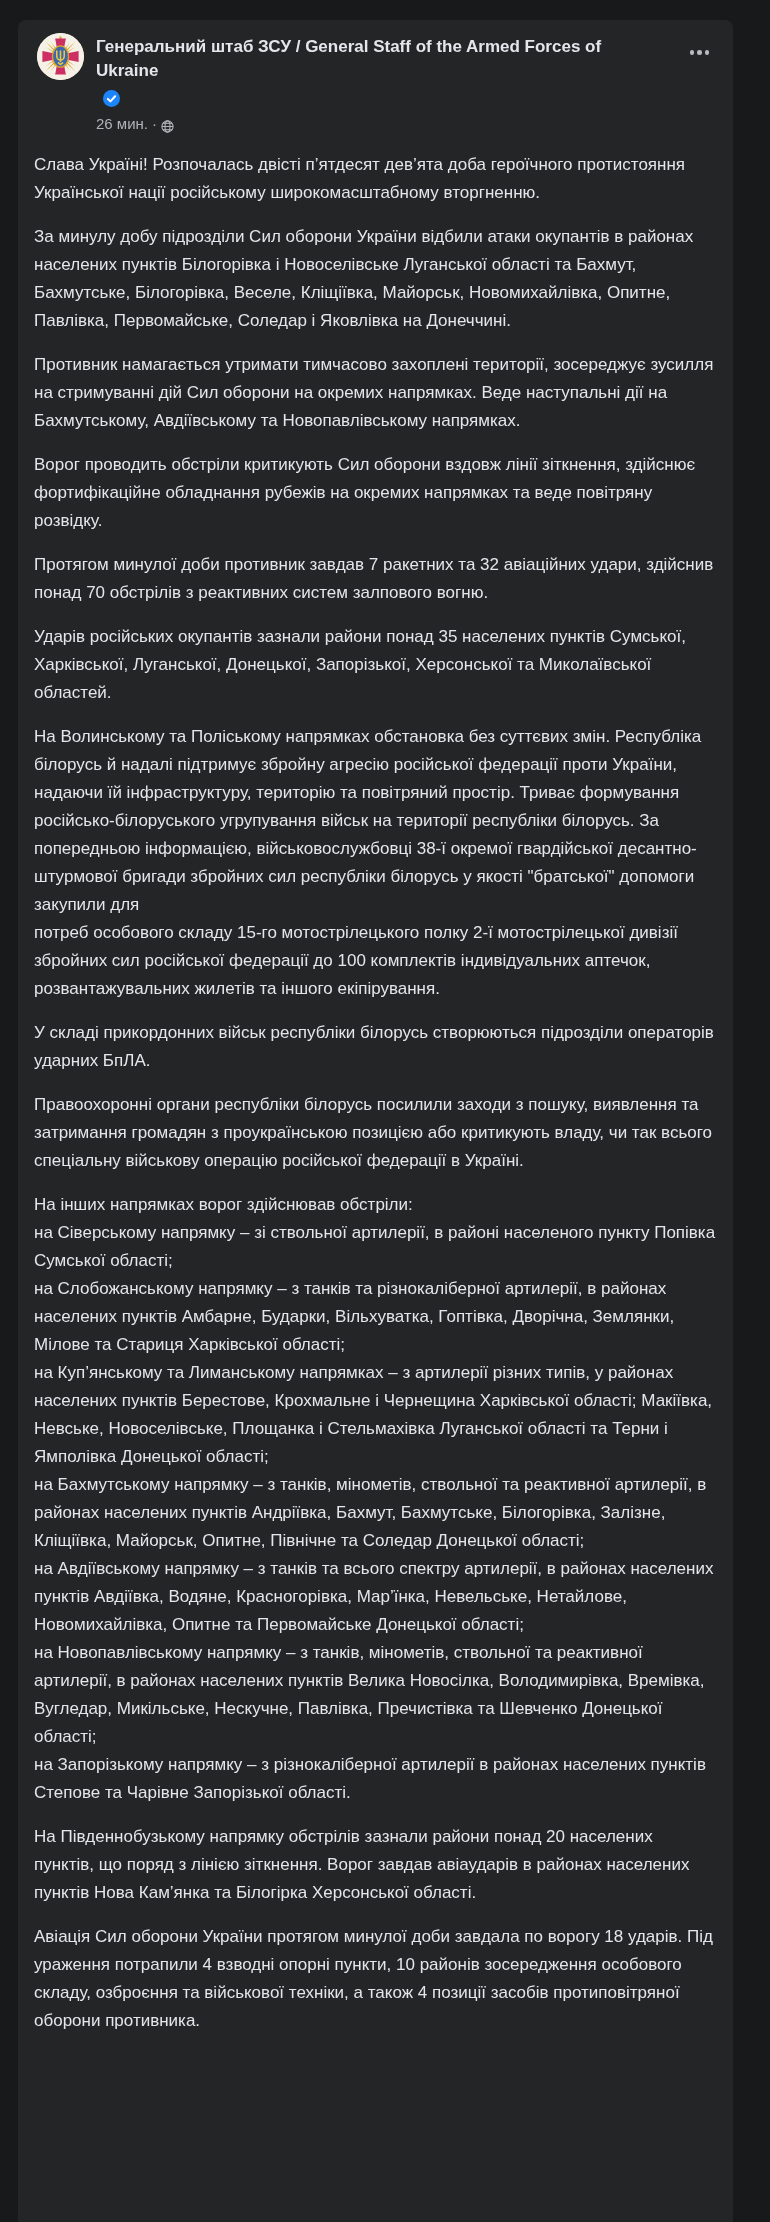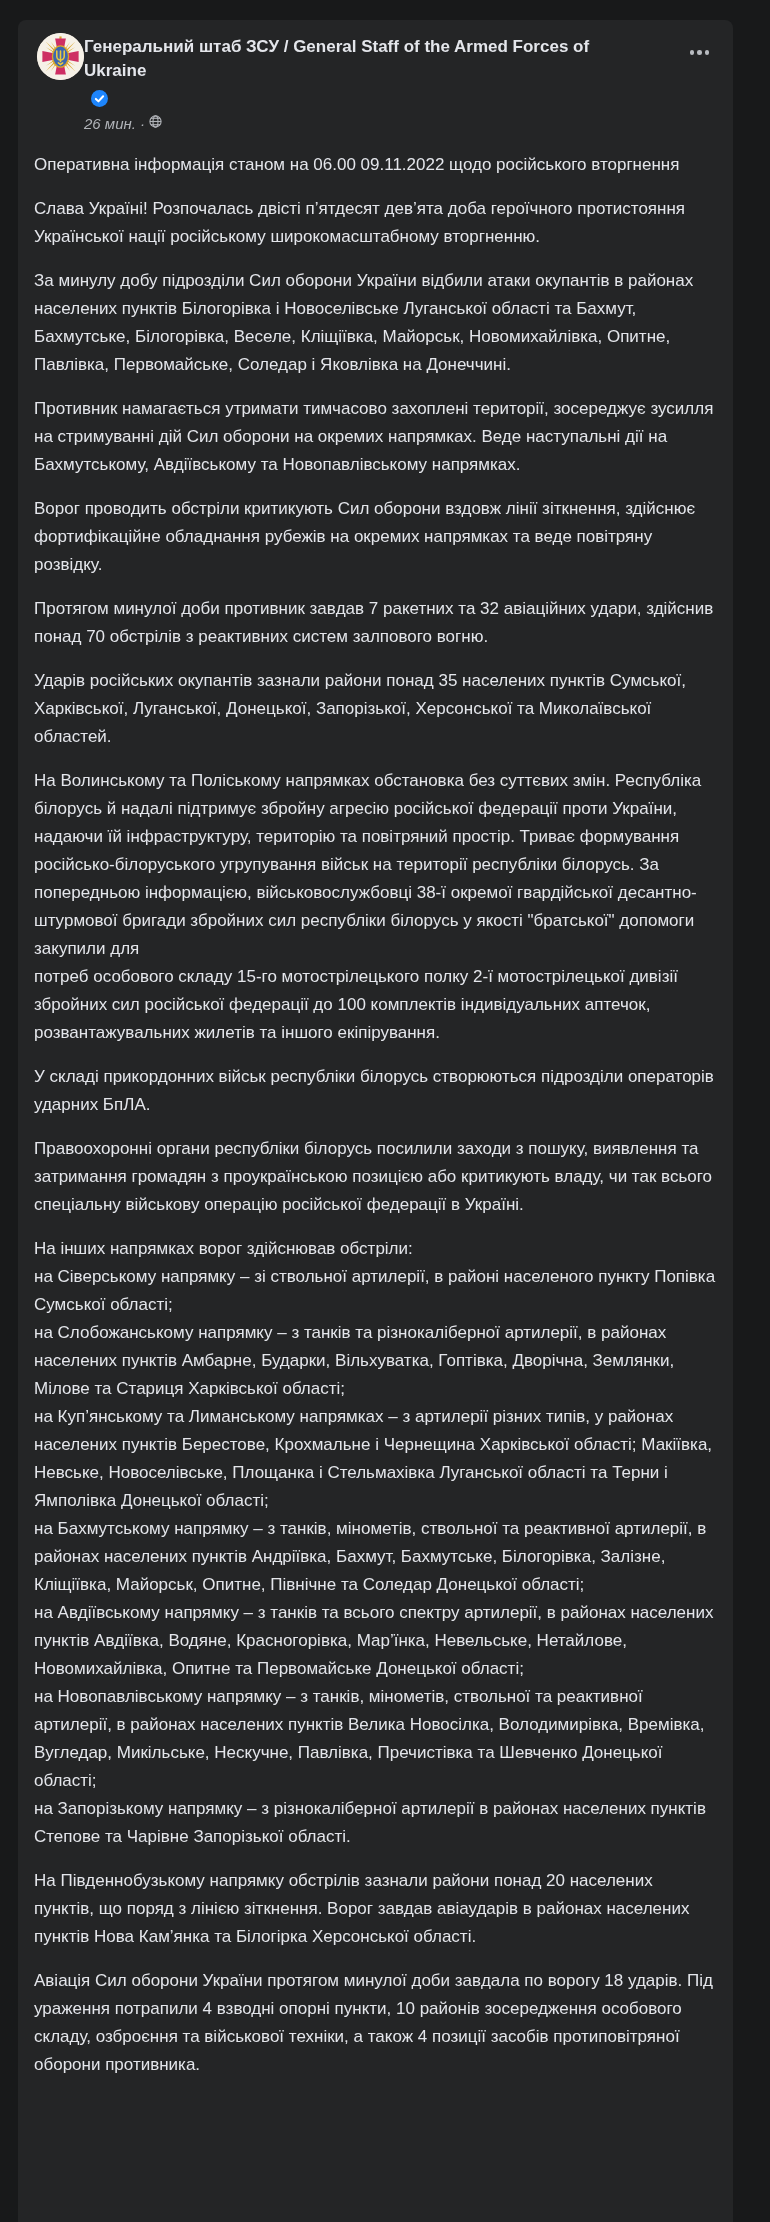--- a/index.html
+++ b/index.html
@@ -25,40 +25,39 @@
   }
   .avatar {
     width: 47px; height: 47px;
     border-radius: 50%;
     flex: none;
     cursor: pointer;
     overflow: hidden;
     background: #f6f1e7;
   }
   .avatar svg { display: block; width: 100%; height: 100%; }
-  .meta { padding-top: 2px; }
+  .meta { margin-left: 12px; padding-top: 2px; }
   .page-name {
     color: #e4e6eb;
     font-size: 17px;
     line-height: 24px;
     font-weight: 700;
     width: 560px;
     cursor: pointer;
   }
   .badge-row { margin: 7px 0 0 7px; height: 17px; }
   .badge-row svg { display: block; }
   .time-row {
     margin-top: 8px;
     display: flex;
-    align-items: flex-start;
+    align-items: flex-end;
     gap: 4px;
     color: #b0b3b8;
     font-size: 15px;
     line-height: 18px;
-    font-style: italic;
   }
   .time-row .ts { cursor: pointer; }
   .more-btn {
     position: absolute;
     right: 14px; top: 20px;
     background: none; border: none;
     padding: 10px;
     cursor: pointer;
     display: flex; gap: 3px;
   }
@@ -167,21 +166,20 @@
     </div>
 
     <button class="more-btn" aria-label="More">
       <i></i>
       <i></i>
       <i></i>
     </button>
   </div>
 
   <div class="content">
-      <p>Оперативна інформація станом на 06.00 09.11.2022 щодо російського вторгнення</p>
       <p>Слава Україні! Розпочалась двісті п’ятдесят дев’ята доба героїчного протистояння Української нації російському широкомасштабному вторгненню.</p>
       <p>За минулу добу підрозділи Сил оборони України відбили атаки окупантів в районах населених пунктів Білогорівка і Новоселівське Луганської області та Бахмут, Бахмутське, Білогорівка, Веселе, Кліщіївка, Майорськ, Новомихайлівка, Опитне, Павлівка, Первомайське, Соледар і Яковлівка на Донеччині.</p>
       <p>Противник намагається утримати тимчасово захоплені території, зосереджує зусилля на стримуванні дій Сил оборони на окремих напрямках. Веде наступальні дії на Бахмутському, Авдіївському та Новопавлівському напрямках.</p>
       <p>Ворог проводить обстріли критикують Сил оборони вздовж лінії зіткнення, здійснює фортифікаційне обладнання рубежів на окремих напрямках та веде повітряну розвідку.</p>
       <p>Протягом минулої доби противник завдав 7 ракетних та 32 авіаційних удари, здійснив понад 70 обстрілів з реактивних систем залпового вогню.</p>
       <p>Ударів російських окупантів зазнали райони понад 35 населених пунктів Сумської, Харківської, Луганської, Донецької, Запорізької, Херсонської та Миколаївської областей.</p>
       <p>На Волинському та Поліському напрямках обстановка без суттєвих змін. Республіка білорусь й надалі підтримує збройну агресію російської федерації проти України, надаючи їй інфраструктуру, територію та повітряний простір. Триває формування російсько-білоруського угрупування військ на території республіки білорусь. За попередньою інформацією, військовослужбовці 38-ї окремої гвардійської десантно-штурмової бригади збройних сил республіки білорусь у якості "братської" допомоги закупили для
 потреб особового складу 15-го мотострілецького полку 2-ї мотострілецької дивізії збройних сил російської федерації до 100 комплектів індивідуальних аптечок, розвантажувальних жилетів та іншого екіпірування.</p>
       <p>У складі прикордонних військ республіки білорусь створюються підрозділи операторів ударних БпЛА.</p>
       <p>Правоохоронні органи республіки білорусь посилили заходи з пошуку, виявлення та затримання громадян з проукраїнською позицією або критикують владу, чи так всього спеціальну військову операцію російської федерації в Україні.</p>

